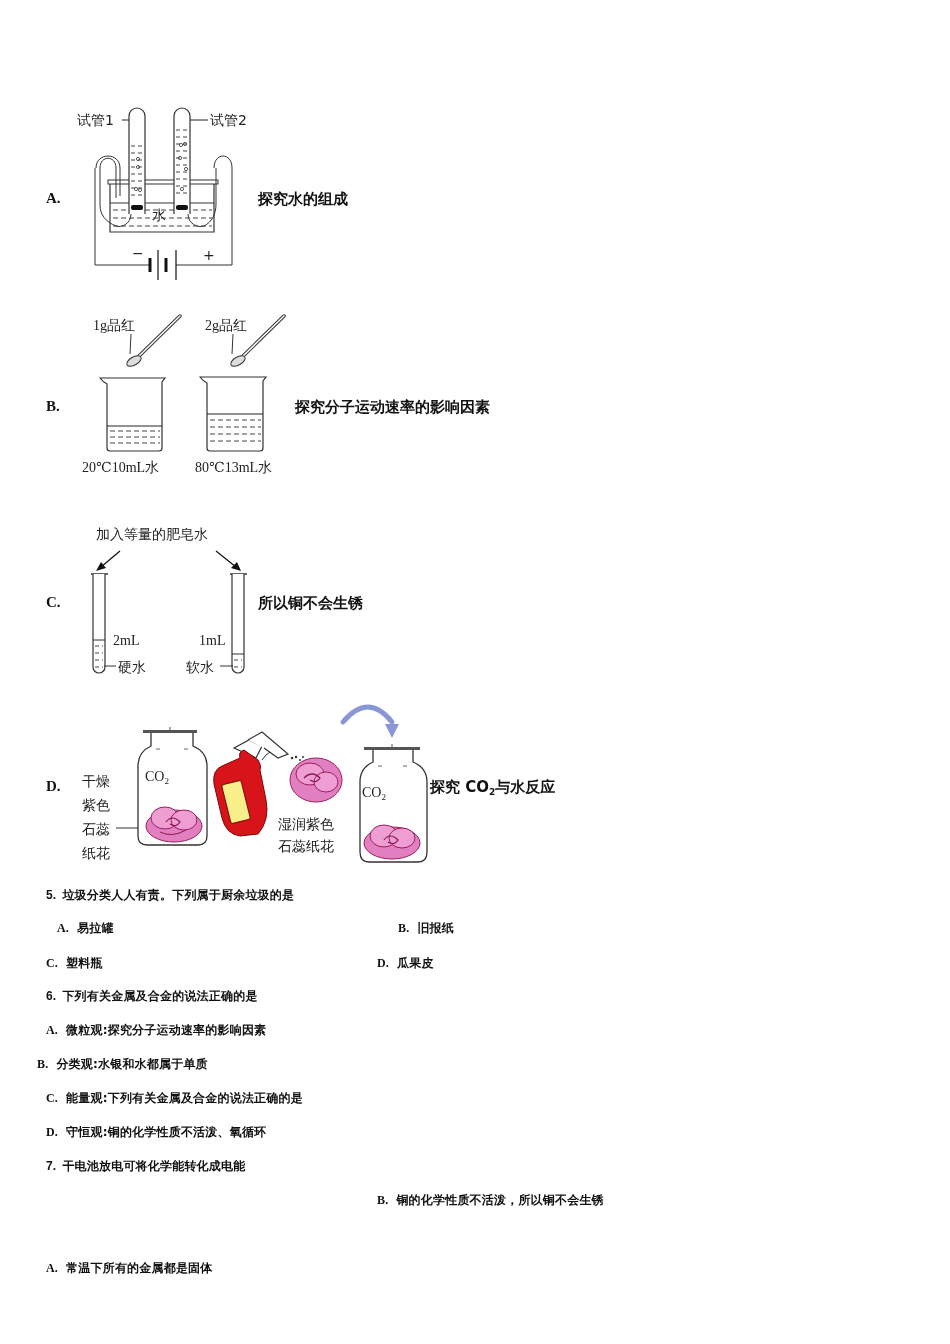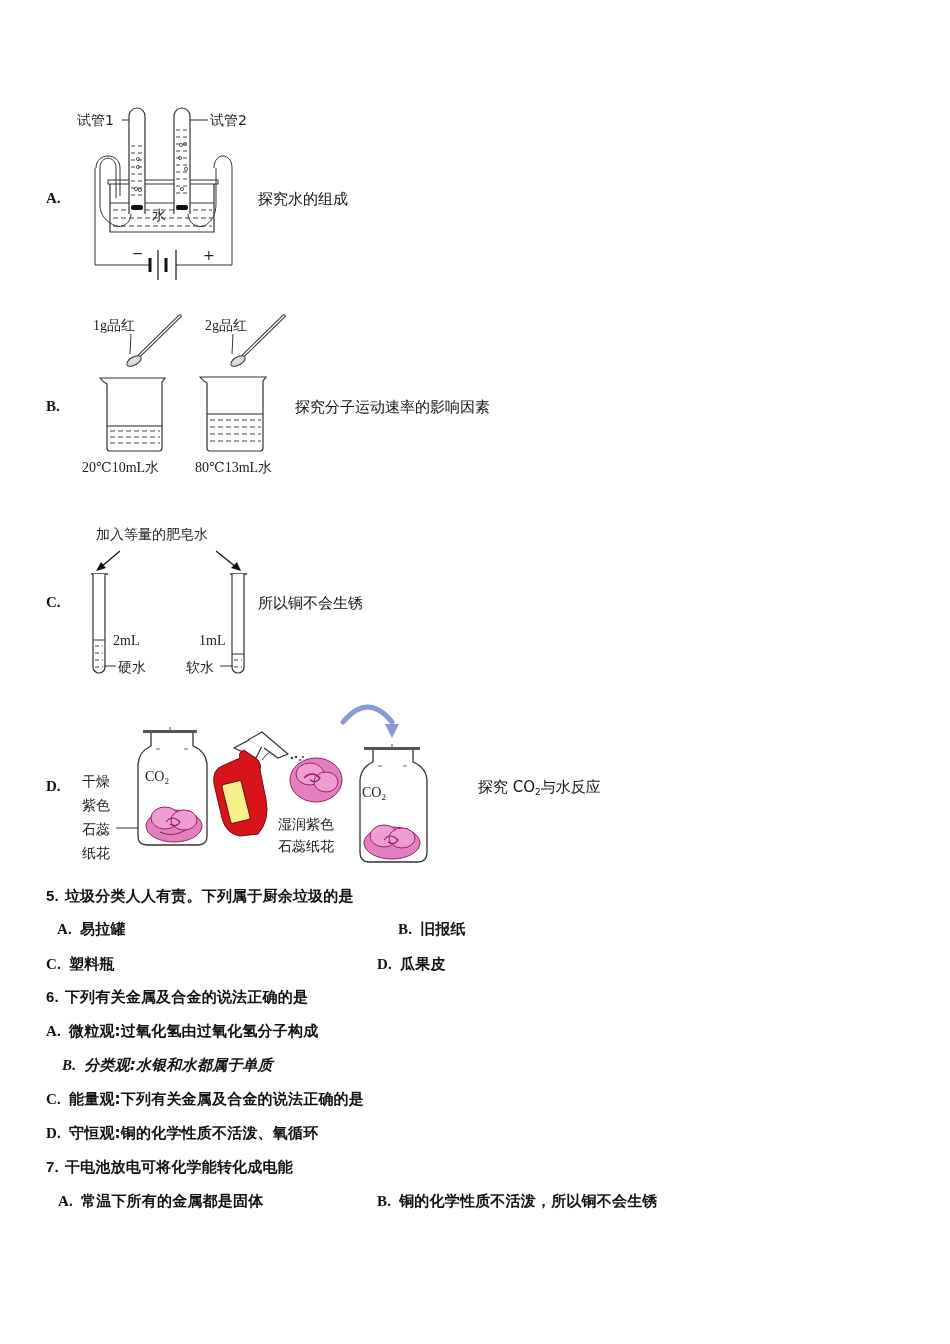--- a/index.html
+++ b/index.html
@@ -1,23 +1,23 @@
 <!DOCTYPE html>
 <html><head>
 <meta charset="utf-8">
 <style>
   html, body { margin: 0; padding: 0; background: #ffffff; }
   body { width: 950px; height: 1344px; position: relative; overflow: hidden;
          font-family: "DejaVu Serif", "Liberation Serif", serif; color: #111; }
   .abs { position: absolute; }
   .opt-letter { font-family: "Liberation Serif", "DejaVu Serif", serif; font-weight: bold; font-size: 15px; }
-  .caption { font-family: "DejaVu Sans", "Liberation Sans", sans-serif; font-weight: normal; font-size: 15px; white-space: nowrap; }
+  .caption { font-family: "DejaVu Sans", "Liberation Sans", sans-serif; font-weight: bold; font-size: 15px; white-space: nowrap; }
   .diagram-label { font-family: "DejaVu Sans", "Liberation Sans", sans-serif; font-size: 14px; fill: #222; }
   .diagram-label-serif { font-family: "Liberation Serif", "DejaVu Serif", serif; font-size: 14px; fill: #222; }
-  .qline { font-family: "DejaVu Sans", "Liberation Sans", sans-serif; font-weight: bold; font-size: 15px; white-space: nowrap; letter-spacing: 0.2px; }
+  .qline { font-family: "DejaVu Sans", "Liberation Sans", sans-serif; font-weight: bold; font-size: 12px; white-space: nowrap; letter-spacing: 0.2px; }
   .qline .lt { font-family: "Liberation Serif", "DejaVu Serif", serif; font-weight: bold; margin-right: 8px; }
   .qnum { font-family: "Liberation Sans", "DejaVu Sans", sans-serif; font-weight: bold; margin-right: 6px; }
   svg { position: absolute; overflow: visible; }
   .sub { font-size: 9px; vertical-align: -3px; }
 </style>
 </head>
 <body>
 
 <div class="abs opt-letter" style="left:46px;top:190px;">A.</div>
 <svg style="left:0;top:0;" width="950" height="300">
@@ -225,21 +225,21 @@
     <line x1="403" y1="766" x2="407" y2="766" stroke="#666" stroke-width="1"></line>
     <text class="diagram-label-serif" x="362" y="797" font-size="14"><tspan>CO</tspan><tspan font-size="9" dy="3">2</tspan></text>
     <g>
       <ellipse cx="392" cy="843" rx="28" ry="16" fill="#e27fc0" stroke="#9a1f5e" stroke-width="1"></ellipse>
       <ellipse cx="384" cy="836" rx="14" ry="11" fill="#ee9ed2" stroke="#9a1f5e" stroke-width="1"></ellipse>
       <ellipse cx="402" cy="838" rx="13" ry="10" fill="#ee9ed2" stroke="#9a1f5e" stroke-width="1"></ellipse>
       <path d="M384 840 q6 -8 14 0 q-4 6 -10 2" fill="none" stroke="#8a1a52" stroke-width="1.2"></path>
     </g>
   </g>
 </svg>
-<div class="abs caption" style="left:430px;top:778px;margin-left:48px;"><span>探究 CO</span><span class="sub">2</span><span>与水反应</span></div>
+<div class="abs caption" style="left:430px;top:778px;"><span>探究 CO</span><span class="sub">2</span><span>与水反应</span></div>
 
 <div class="abs qline" style="left:46px;top:887px;">
   <span class="qnum">5.</span><span>垃圾分类人人有责。下列属于厨余垃圾的是</span>
 </div>
 <div class="abs qline" style="left:57px;top:920px;">
   <span class="lt">A.</span><span>易拉罐</span>
 </div>
 <div class="abs qline" style="left:398px;top:920px;">
   <span class="lt">B.</span><span>旧报纸</span>
 </div>
@@ -247,33 +247,33 @@
   <span class="lt">C.</span><span>塑料瓶</span>
 </div>
 <div class="abs qline" style="left:377px;top:955px;">
   <span class="lt">D.</span><span>瓜果皮</span>
 </div>
 
 <div class="abs qline" style="left:46px;top:988px;">
   <span class="qnum">6.</span><span>下列有关金属及合金的说法正确的是</span>
 </div>
 <div class="abs qline" style="left:46px;top:1022px;">
-  <span class="lt">A.</span><span>微粒观:过氧化氢由过氧化氢分子构成</span>
-</div>
-<div class="abs qline" style="left:62px;top:1056px;font-style:italic;">
+  <span class="lt">A.</span><span>微粒观:探究分子运动速率的影响因素</span>
+</div>
+<div class="abs qline" style="left:37px;top:1056px;">
   <span class="lt">B.</span><span>分类观:水银和水都属于单质</span>
 </div>
 <div class="abs qline" style="left:46px;top:1090px;">
   <span class="lt">C.</span><span>能量观:下列有关金属及合金的说法正确的是</span>
 </div>
 <div class="abs qline" style="left:46px;top:1124px;">
   <span class="lt">D.</span><span>守恒观:铜的化学性质不活泼、氧循环</span>
 </div>
 
 <div class="abs qline" style="left:46px;top:1158px;">
   <span class="qnum">7.</span><span>干电池放电可将化学能转化成电能</span>
 </div>
-<div class="abs qline" style="left:46px;top:1192px;margin-left:12px;">
+<div class="abs qline" style="left:46px;top:1260px;">
   <span class="lt">A.</span><span>常温下所有的金属都是固体</span>
 </div>
 <div class="abs qline" style="left:377px;top:1192px;">
   <span class="lt">B.</span><span>铜的化学性质不活泼，所以铜不会生锈</span>
 </div>
 
 </body></html>

